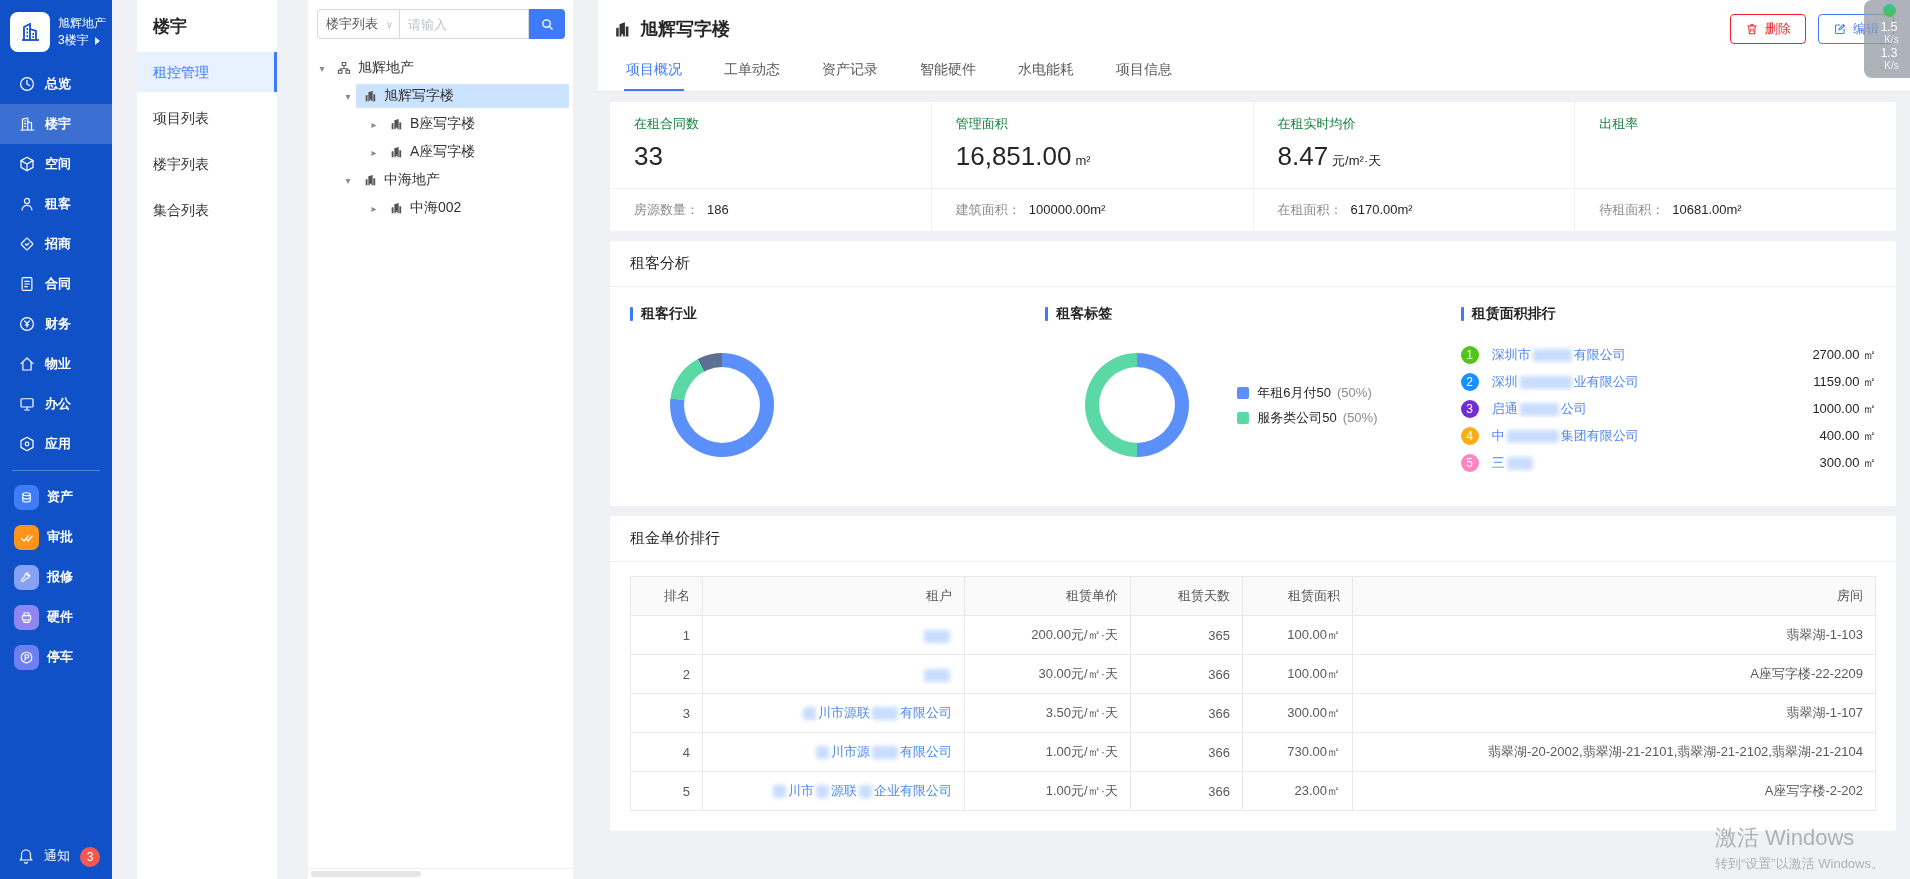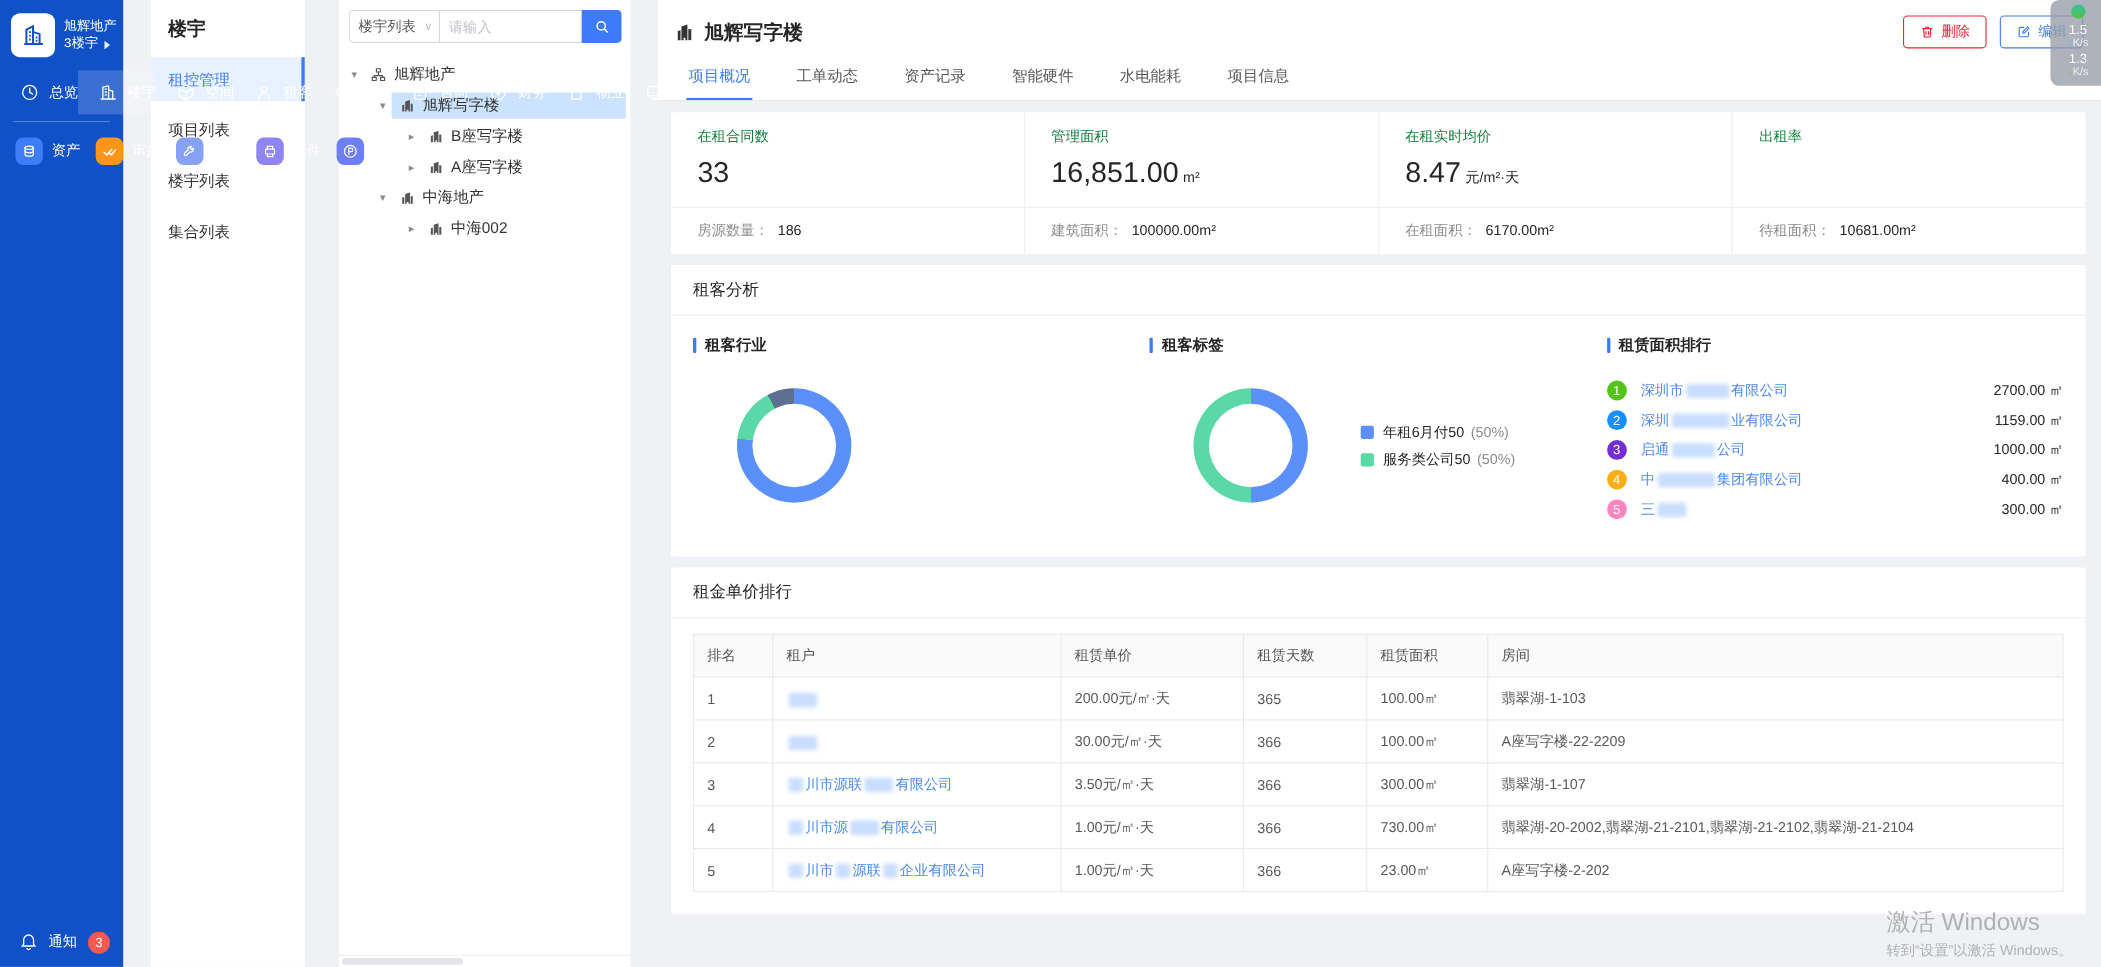--- a/index.html
+++ b/index.html
@@ -7,24 +7,24 @@
     font-family:"Liberation Sans","DejaVu Sans",sans-serif; color:#333; }
   .app { display:flex; width:100%; height:100%;gap:25px; }
 
   
   .sidebar { width:112px; background:#1151C8; color:#fff; position:relative; flex:none;
     display:flex; flex-direction:column; }
   .brand { display:flex; align-items:center; gap:8px; padding:12px 6px 12px 10px; cursor:pointer; }
   .brand-logo { width:40px; height:40px; background:#fff; border-radius:8px; flex:none;
     display:flex; align-items:center; justify-content:center; color:#1151C8; }
   .brand-text { font-size:12px; line-height:17px; white-space:nowrap; }
-  .brand-sub { display:flex; align-items:center; gap:6px;font-family:Liberation Mono, monospace; }
+  .brand-sub { display:flex; align-items:center; gap:6px; }
   .brand-caret { width:0; height:0; border-left:5px solid rgba(255,255,255,.9);
     border-top:4px solid transparent; border-bottom:4px solid transparent; display:inline-block; }
-  .snav { display:flex; flex-direction:row; }
+  .snav { display:flex; flex-direction:column;font-weight:bold; }
   .snav-item { display:flex; align-items:center; gap:9px; height:40px; padding-left:17px;
     font-size:13px; cursor:pointer; white-space:nowrap; }
   .snav-item.active { background:rgba(255,255,255,.18); }
   .snav-item .ico { width:19px; height:19px; flex:none; display:flex; align-items:center; justify-content:center; }
   .snav-item svg { width:18px; height:18px; }
   .tile { width:25px; height:25px; border-radius:7px; display:flex; align-items:center; justify-content:center; flex:none; }
   .tile svg { width:15px; height:15px; }
   .snav-item.app-item { gap:8px; padding-left:14px; }
   .side-divider { height:1px; background:rgba(255,255,255,.28); margin:6px 12px; }
   .notice { position:absolute; bottom:12px; left:0; right:0; display:flex; align-items:flex-start;
@@ -113,21 +113,21 @@
   .rank-list li { display:flex; align-items:center; height:27px; font-size:13px; }
   .rk { width:18px; height:18px; border-radius:50%; color:#fff; font-size:12px; display:flex;
     align-items:center; justify-content:center; flex:none; }
   .rk-name { margin-left:13px; color:#4D88F0; flex:1; cursor:pointer; white-space:nowrap; overflow:hidden; }
   .rk-area { color:#262626; margin-left:10px; white-space:nowrap; }
   .redact { display:inline-block; height:13px; background:#C9DDFF; filter:blur(2px); border-radius:2px;
     vertical-align:middle; margin:0 2px; }
 
   .rent-table { width:calc(100% - 40px); margin:14px 20px 20px; border-collapse:collapse; table-layout:fixed; }
   .rent-table th, .rent-table td { border:1px solid #E9E9E9; padding:10px 12px; font-size:13px;
-    text-align:left; color:#595959; overflow:hidden; white-space:nowrap; }
+    text-align:right; color:#595959; overflow:hidden; white-space:nowrap; }
   .rent-table th { background:#FAFAFA; font-weight:500; color:#555; }
   td.tenant { color:#4D88F0; cursor:pointer; }
 
   .watermark { position:absolute; right:26px; bottom:6px; color:#A6A6A6; opacity:.85; pointer-events:none; }
   .wm1 { font-size:22px; }
   .wm2 { font-size:13px; margin-top:2px; }
 
   .net-widget { position:fixed; top:0; right:-10px; width:56px; padding:4px 12px 6px 6px;
     background:rgba(150,156,168,.78); border-radius:8px; display:flex; flex-direction:column;
     align-items:center; z-index:50; cursor:pointer; }

